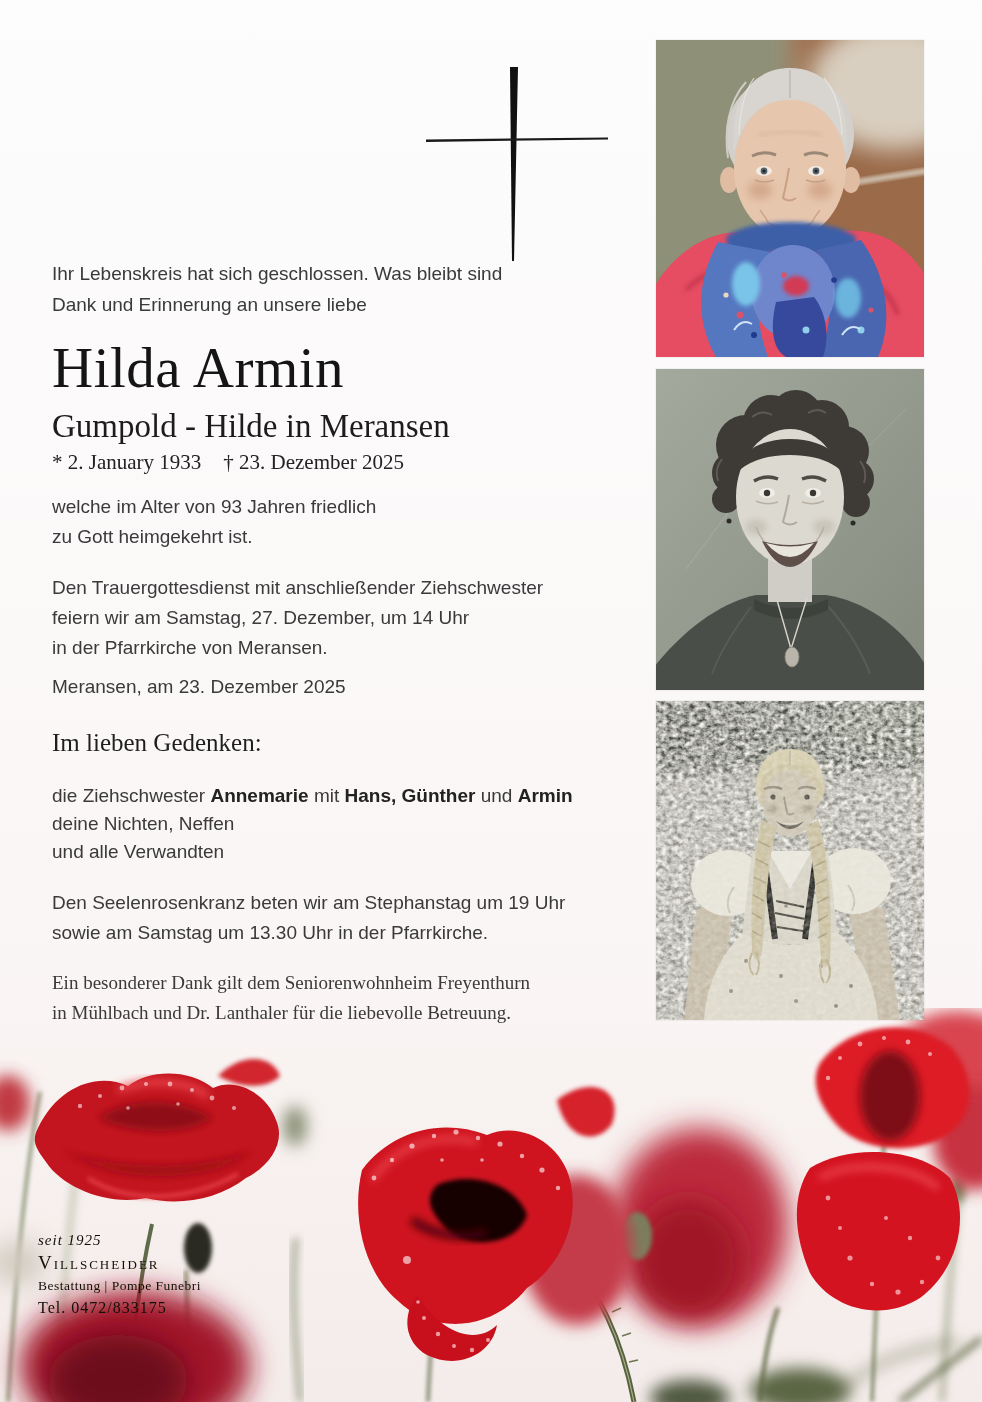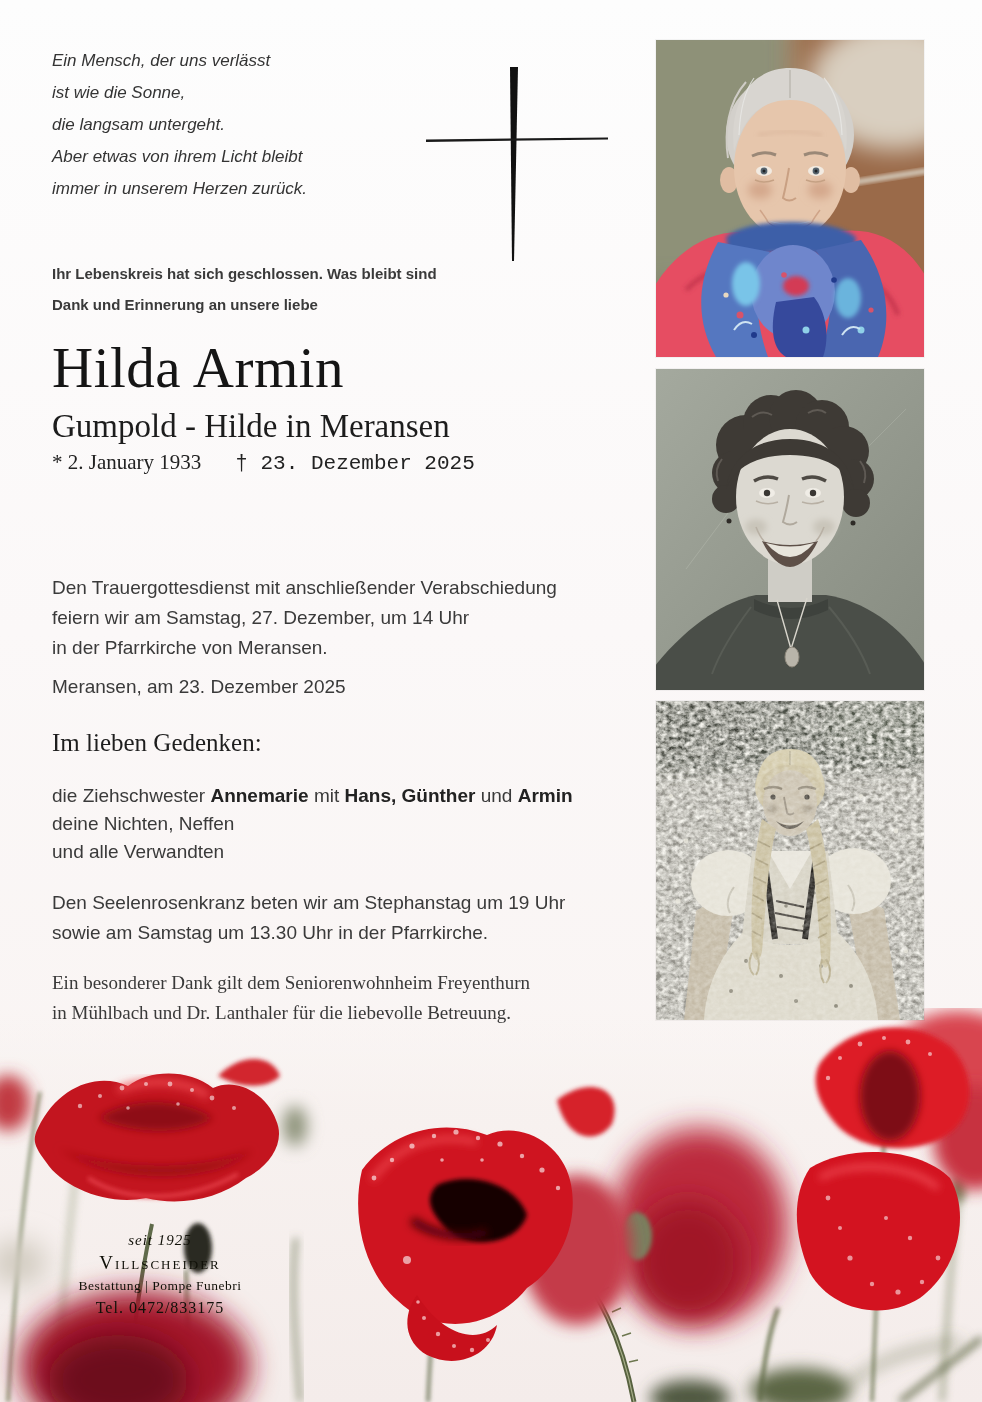--- a/index.html
+++ b/index.html
@@ -3,53 +3,46 @@
 <meta charset="utf-8">
 <style>
   html,body{margin:0;padding:0;background:#e8e8e8;}
   .page{
     position:relative;width:982px;height:1402px;margin:0 auto;overflow:hidden;
     background:linear-gradient(180deg,#fdfdfd 0%,#fbf8f8 45%,#f8f2f0 100%);
     font-family:"Liberation Sans",sans-serif;color:#3d3d3d;
   }
   .abs{position:absolute;}
   .poem{left:52px;top:45px;font-style:italic;font-size:17px;line-height:32px;color:#343434;z-index:3;}
-  .intro{left:52px;top:258px;font-size:15px;line-height:31px;color:#3a3a3a;z-index:3;font-weight:bold;}
+  .intro{left:52px;top:258px;font-size:19px;line-height:31px;color:#3a3a3a;z-index:3;}
   .name{left:52px;top:338px;font-family:"Liberation Serif",serif;font-size:57px;line-height:60px;color:#151515;letter-spacing:.5px;z-index:3;}
   .subtitle{left:52px;top:405px;font-family:Liberation Serif, serif;font-size:33px;line-height:42px;color:#1c1c1c;z-index:3;}
   .dates{left:52px;top:448px;font-family:"Liberation Serif",serif;font-size:21px;line-height:28px;color:#222;z-index:3;}
-  .dates .death{margin-left:34px;font-family:Liberation Mono, monospace;}
+  .dates .death{margin-left:22px;}
   .para{left:52px;font-size:19px;line-height:30px;color:#3a3a3a;z-index:3;}
   .p-welche{top:492px;} .p-trauer{top:573px;} .p-meransen{top:672px;}
   .p-family{top:782px;line-height:28px;} .p-rosen{top:888px;} .p-dank{top:968px;font-family:Liberation Serif, serif;}
   .gedenken-h{left:52px;top:726px;font-family:"Liberation Serif",serif;font-size:25px;line-height:34px;color:#1e1e1e;z-index:3;}
   .p-family b{color:#222;}
   .photo{left:656px;width:268px;z-index:2;box-shadow:0 0 0 1px rgba(0,0,0,.04);}
   .photo svg{display:block;}
   .ph1{top:40px;height:317px;} .ph2{top:369px;height:321px;} .ph3{top:701px;height:319px;}
   .cross{left:418px;top:55px;z-index:3;}
   .poppies{left:0;top:1008px;z-index:1;}
-  .logo{left:38px;top:1232px;width:244px;text-align:center;z-index:4;color:#101008;font-family:"Liberation Serif",serif;}
+  .logo{left:38px;top:1232px;width:244px;z-index:4;color:#101008;font-family:"Liberation Serif",serif;}
   .logo .since{font-size:15px;font-style:italic;letter-spacing:1px;}
   .logo .lname{font-size:19px;font-variant:small-caps;letter-spacing:2px;line-height:27px;}
   .logo .lsub{font-size:13.5px;letter-spacing:.5px;line-height:20px;}
   .logo .lphone{font-size:16px;letter-spacing:1px;line-height:24px;}
 </style>
 </head>
 <body>
 
 <div class="page">
 
-  <div class="abs poem">
-    <div>Ein Mensch, der uns verlässt</div>
-    <div>ist wie die Sonne,</div>
-    <div>die langsam untergeht.</div>
-    <div>Aber etwas von ihrem Licht bleibt</div>
-    <div>immer in unserem Herzen zurück.</div>
-  </div>
 
   <svg class="abs cross" width="200" height="212" viewBox="0 0 200 212">
     <polygon points="92,12 100,12 96,206 94,206" fill="#111"></polygon>
     <polygon points="8,84.5 190,82.5 190,84.5 8,87" fill="#1a1a1a"></polygon>
   </svg>
 
   <div class="abs photo ph1">
     <svg width="268" height="317" viewBox="0 0 268 317">
       <defs>
         <filter id="p1b12" x="-40%" y="-40%" width="180%" height="180%">
@@ -286,23 +279,27 @@
     <div>Ihr Lebenskreis hat sich geschlossen. Was bleibt sind</div>
     <div>Dank und Erinnerung an unsere liebe</div>
   </div>
 
   <div class="abs name">Hilda Armin</div>
   <div class="abs subtitle">Gumpold - Hilde in Meransen</div>
   <div class="abs dates">
     <span class="birth">* 2. January 1933</span><span class="death">† 23. Dezember 2025</span>
   </div>
 
+  <div class="abs para p-welche">
+    <div>welche im Alter von 93 Jahren friedlich</div>
+    <div>zu Gott heimgekehrt ist.</div>
+  </div>
 
   <div class="abs para p-trauer">
-    <div>Den Trauergottesdienst mit anschließender Verabschiedung</div>
+    <div>Den Trauergottesdienst mit anschließender Ziehschwester</div>
     <div>feiern wir am Samstag, 27. Dezember, um 14 Uhr</div>
     <div>in der Pfarrkirche von Meransen.</div>
   </div>
 
   <div class="abs para p-meransen">Meransen, am 23. Dezember 2025</div>
 
   <div class="abs gedenken-h">Im lieben Gedenken:</div>
 
   <div class="abs para p-family">
     <div>

